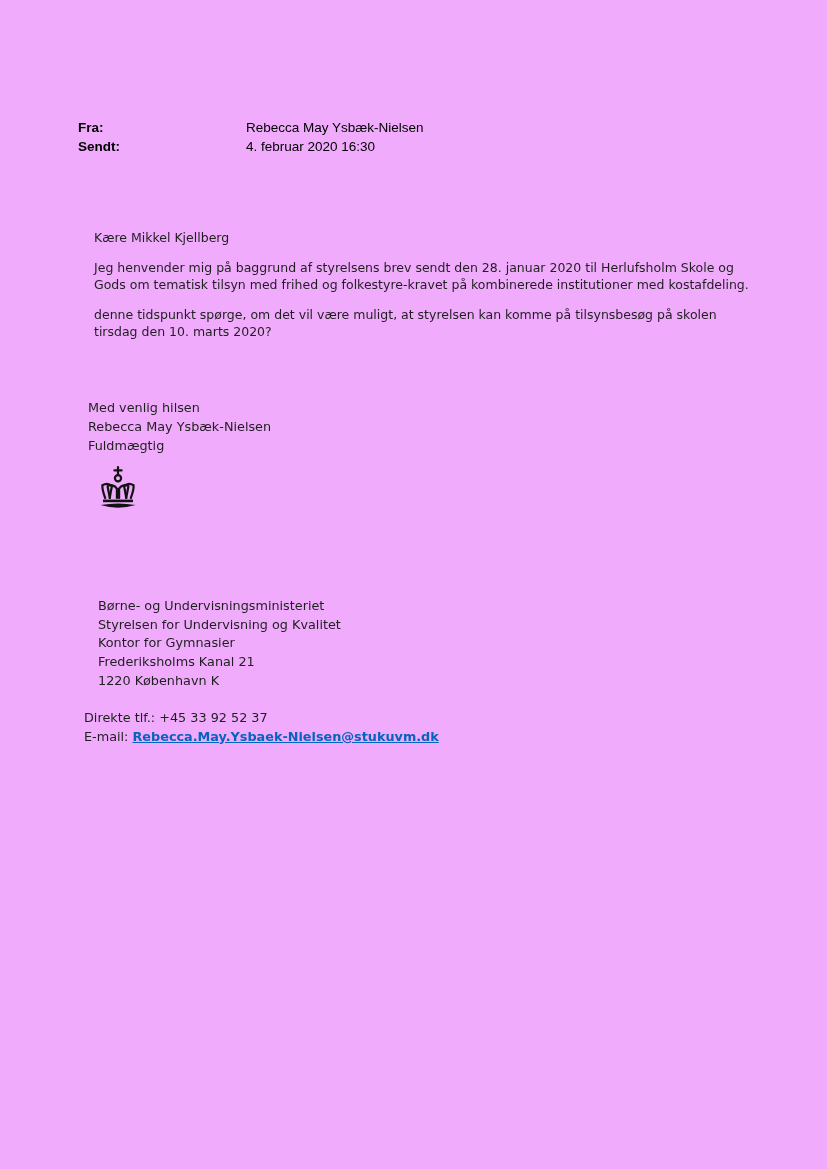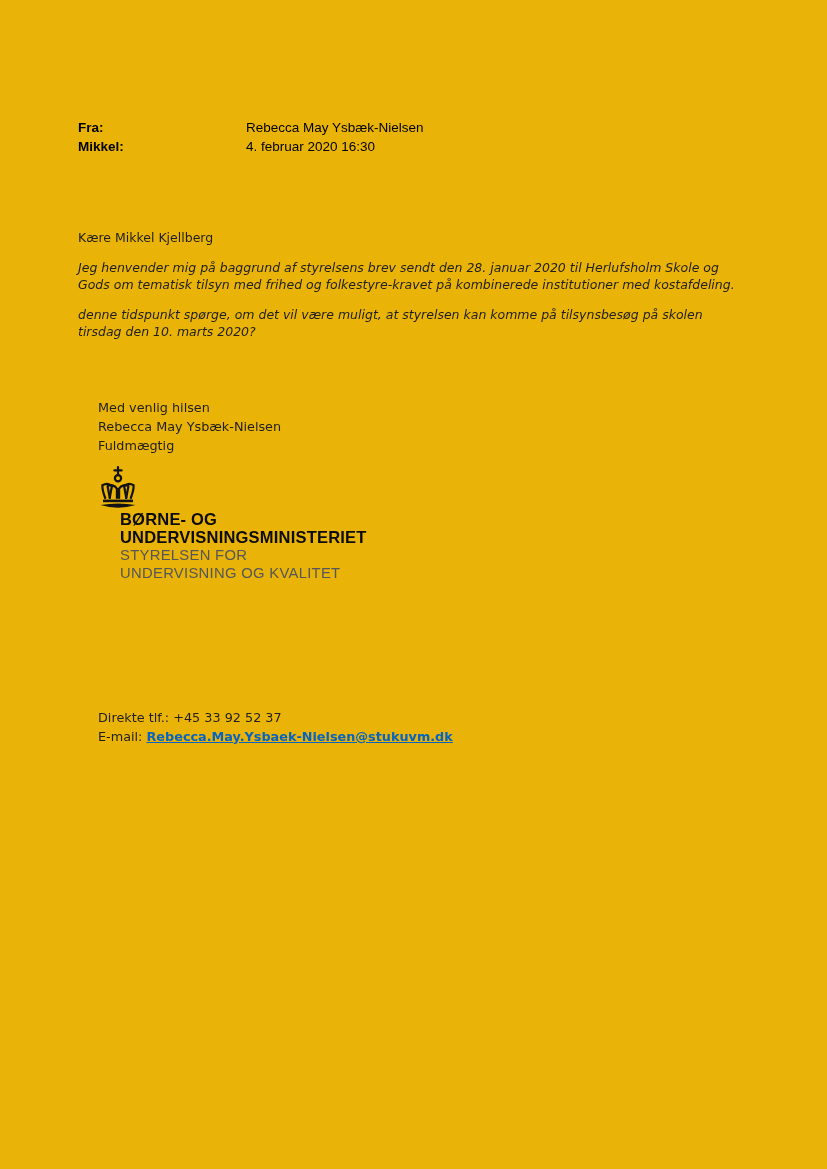--- a/index.html
+++ b/index.html
@@ -5,56 +5,56 @@
   * { margin: 0; padding: 0; box-sizing: border-box; }
   html, body { background: #ffffff; }
   body {
     width: 827px;
     height: 1169px;
     position: relative;
     font-family: "DejaVu Sans", sans-serif;
     color: #1a1a1a;
     overflow: hidden;
   }
-  .page { position: absolute; inset: 0; background: #eab308; }
+  .page { position: absolute; inset: 0; background: #f0abfc; }
 
   
   .mail-header {
     position: absolute;
     left: 78px;
     top: 119px;
     width: 640px;
     font-family: "Liberation Sans", sans-serif;
     font-size: 13.5px;
     line-height: 18.6px;
     color: #000000;
   }
   .mail-header .row { display: flex; align-items: flex-start; }
   .mail-header .hlabel { width: 168px; font-weight: bold; flex: 0 0 168px; }
   .mail-header .hvalue { width: 452px; }
 
   
   .mail-body {
     position: absolute;
-    left: 78px;
+    left: 94px;
     top: 229px;
     width: 710px;
     font-size: 12.5px;
     line-height: 17px;
     color: #1f1f1f;
     letter-spacing: 0px;
   }
-  .mail-body .para { margin-bottom: 13px; font-style: italic; }
+  .mail-body .para { margin-bottom: 13px; }
   .mail-body .line { white-space: nowrap; }
   .greeting { margin-bottom: 13px; }
 
   
   .signature {
     position: absolute;
-    left: 98px;
+    left: 88px;
     top: 398px;
     font-size: 12.8px;
     line-height: 19.2px;
     color: #1f1f1f;
     white-space: nowrap;
   }
 
   
   .crown {
     position: absolute;
@@ -88,21 +88,21 @@
     position: absolute;
     left: 98px;
     top: 597px;
     font-size: 12.8px;
     line-height: 18.7px;
     color: #1f1f1f;
     white-space: nowrap;
   }
   .contact-extra {
     position: absolute;
-    left: 98px;
+    left: 84px;
     top: 709px;
     font-size: 12.8px;
     line-height: 18.7px;
     color: #1f1f1f;
     white-space: nowrap;
   }
   a.email-link {
     color: #0563c1;
     text-decoration: underline;
     cursor: pointer;
@@ -113,21 +113,21 @@
 <body>
 
 <div class="page">
 
   <div class="mail-header">
     <div class="row">
       <div class="hlabel">Fra:</div>
       <div class="hvalue">Rebecca May Ysbæk-Nielsen</div>
     </div>
     <div class="row">
-      <div class="hlabel">Mikkel:</div>
+      <div class="hlabel">Sendt:</div>
       <div class="hvalue">4. februar 2020 16:30</div>
     </div>
   </div>
 
   <div class="mail-body">
     <div class="greeting">Kære Mikkel Kjellberg</div>
 
     <div class="para">
       <div class="line">Jeg henvender mig på baggrund af styrelsens brev sendt den 28. januar 2020 til Herlufsholm Skole og</div>
       <div class="line">Gods om tematisk tilsyn med frihed og folkestyre-kravet på kombinerede institutioner med kostafdeling.</div>
@@ -159,27 +159,28 @@
 
         <path d="M20.9 33 L20.9 23.6 C18.6 20 14.2 19.4 11.6 21.2 L13.8 33"></path>
 
         <path d="M23.1 33 L23.1 23.6 C25.4 20 29.8 19.4 32.4 21.2 L30.2 33"></path>
       </g>
       <rect x="7" y="34.6" width="30" height="2.6" fill="#121212"></rect>
       <path d="M4.5 40 Q22 36.8 39.5 40 Q22 45.4 4.5 40 Z" fill="#121212"></path>
     </svg>
   </div>
 
-  <div class="logo-text">
-    <div class="logo-org">BØRNE- OG</div>
-    <div class="logo-org">UNDERVISNINGSMINISTERIET</div>
-    <div class="logo-sub">STYRELSEN FOR</div>
-    <div class="logo-sub">UNDERVISNING OG KVALITET</div>
+
+  <div class="contact">
+    <div>Børne- og Undervisningsministeriet</div>
+    <div>Styrelsen for Undervisning og Kvalitet</div>
+    <div>Kontor for Gymnasier</div>
+    <div>Frederiksholms Kanal 21</div>
+    <div>1220 København K</div>
   </div>
-
 
   <div class="contact-extra">
     <div>Direkte tlf.: +45 33 92 52 37</div>
     <div>
       <span>E-mail: </span><a class="email-link" href="#">Rebecca.May.Ysbaek-Nielsen@stukuvm.dk</a>
     </div>
   </div>
 
 </div>
 

